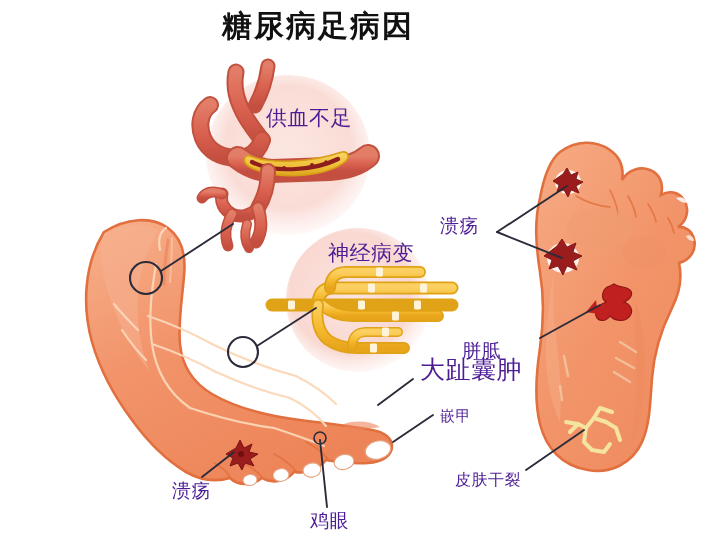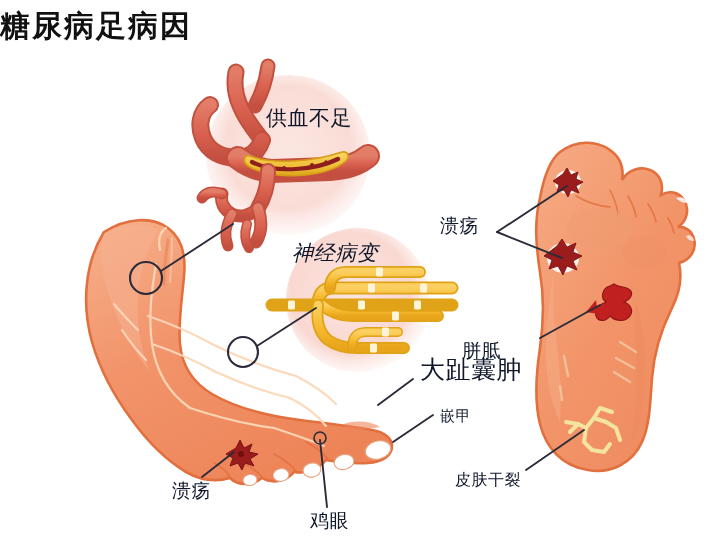--- a/index.html
+++ b/index.html
@@ -7,34 +7,34 @@
     width:720px;height:554px;
     background:#ffffff;
     font-family:"DejaVu Sans","Liberation Sans",sans-serif;
     overflow:hidden;
     position:relative;
   }
   #stage{position:absolute;left:0;top:0;width:720px;height:554px;}
   #art{position:absolute;left:0;top:0;width:720px;height:554px;}
   .lbl{
     position:absolute;
-    color:#0f172a;
+    color:#4c1d95;
     font-family:"DejaVu Sans","Liberation Sans",sans-serif;
     white-space:nowrap;
     line-height:1;
     letter-spacing:0.5px;
   }
   #title{
-    left:0;top:6px;width:636px;
+    left:0;top:6px;width:636px;text-align:center;
     font-size:30px;font-weight:bold;letter-spacing:2px;
     position:absolute;color:#111;
     font-family:"DejaVu Sans","Liberation Sans",sans-serif;
   }
   .t-supply{left:266px;top:108px;font-size:21px;}
-  .t-neuro{left:292px;top:243px;font-size:21px;font-style:italic;}
+  .t-neuro{left:328px;top:243px;font-size:21px;}
   .t-ulcer-r{left:440px;top:216px;font-size:19px;}
   .t-callus{left:462px;top:341px;font-size:19px;text-align:right;}
   .t-bunion{left:420px;top:357px;font-size:25px;}
   .t-ingrown{left:440px;top:409px;font-size:15px;}
   .t-ulcer-l{left:172px;top:481px;font-size:19px;}
   .t-corn{left:310px;top:511px;font-size:19px;}
   .t-dryskin{left:455px;top:472px;font-size:16px;}
 </style>
 </head>
 <body>

